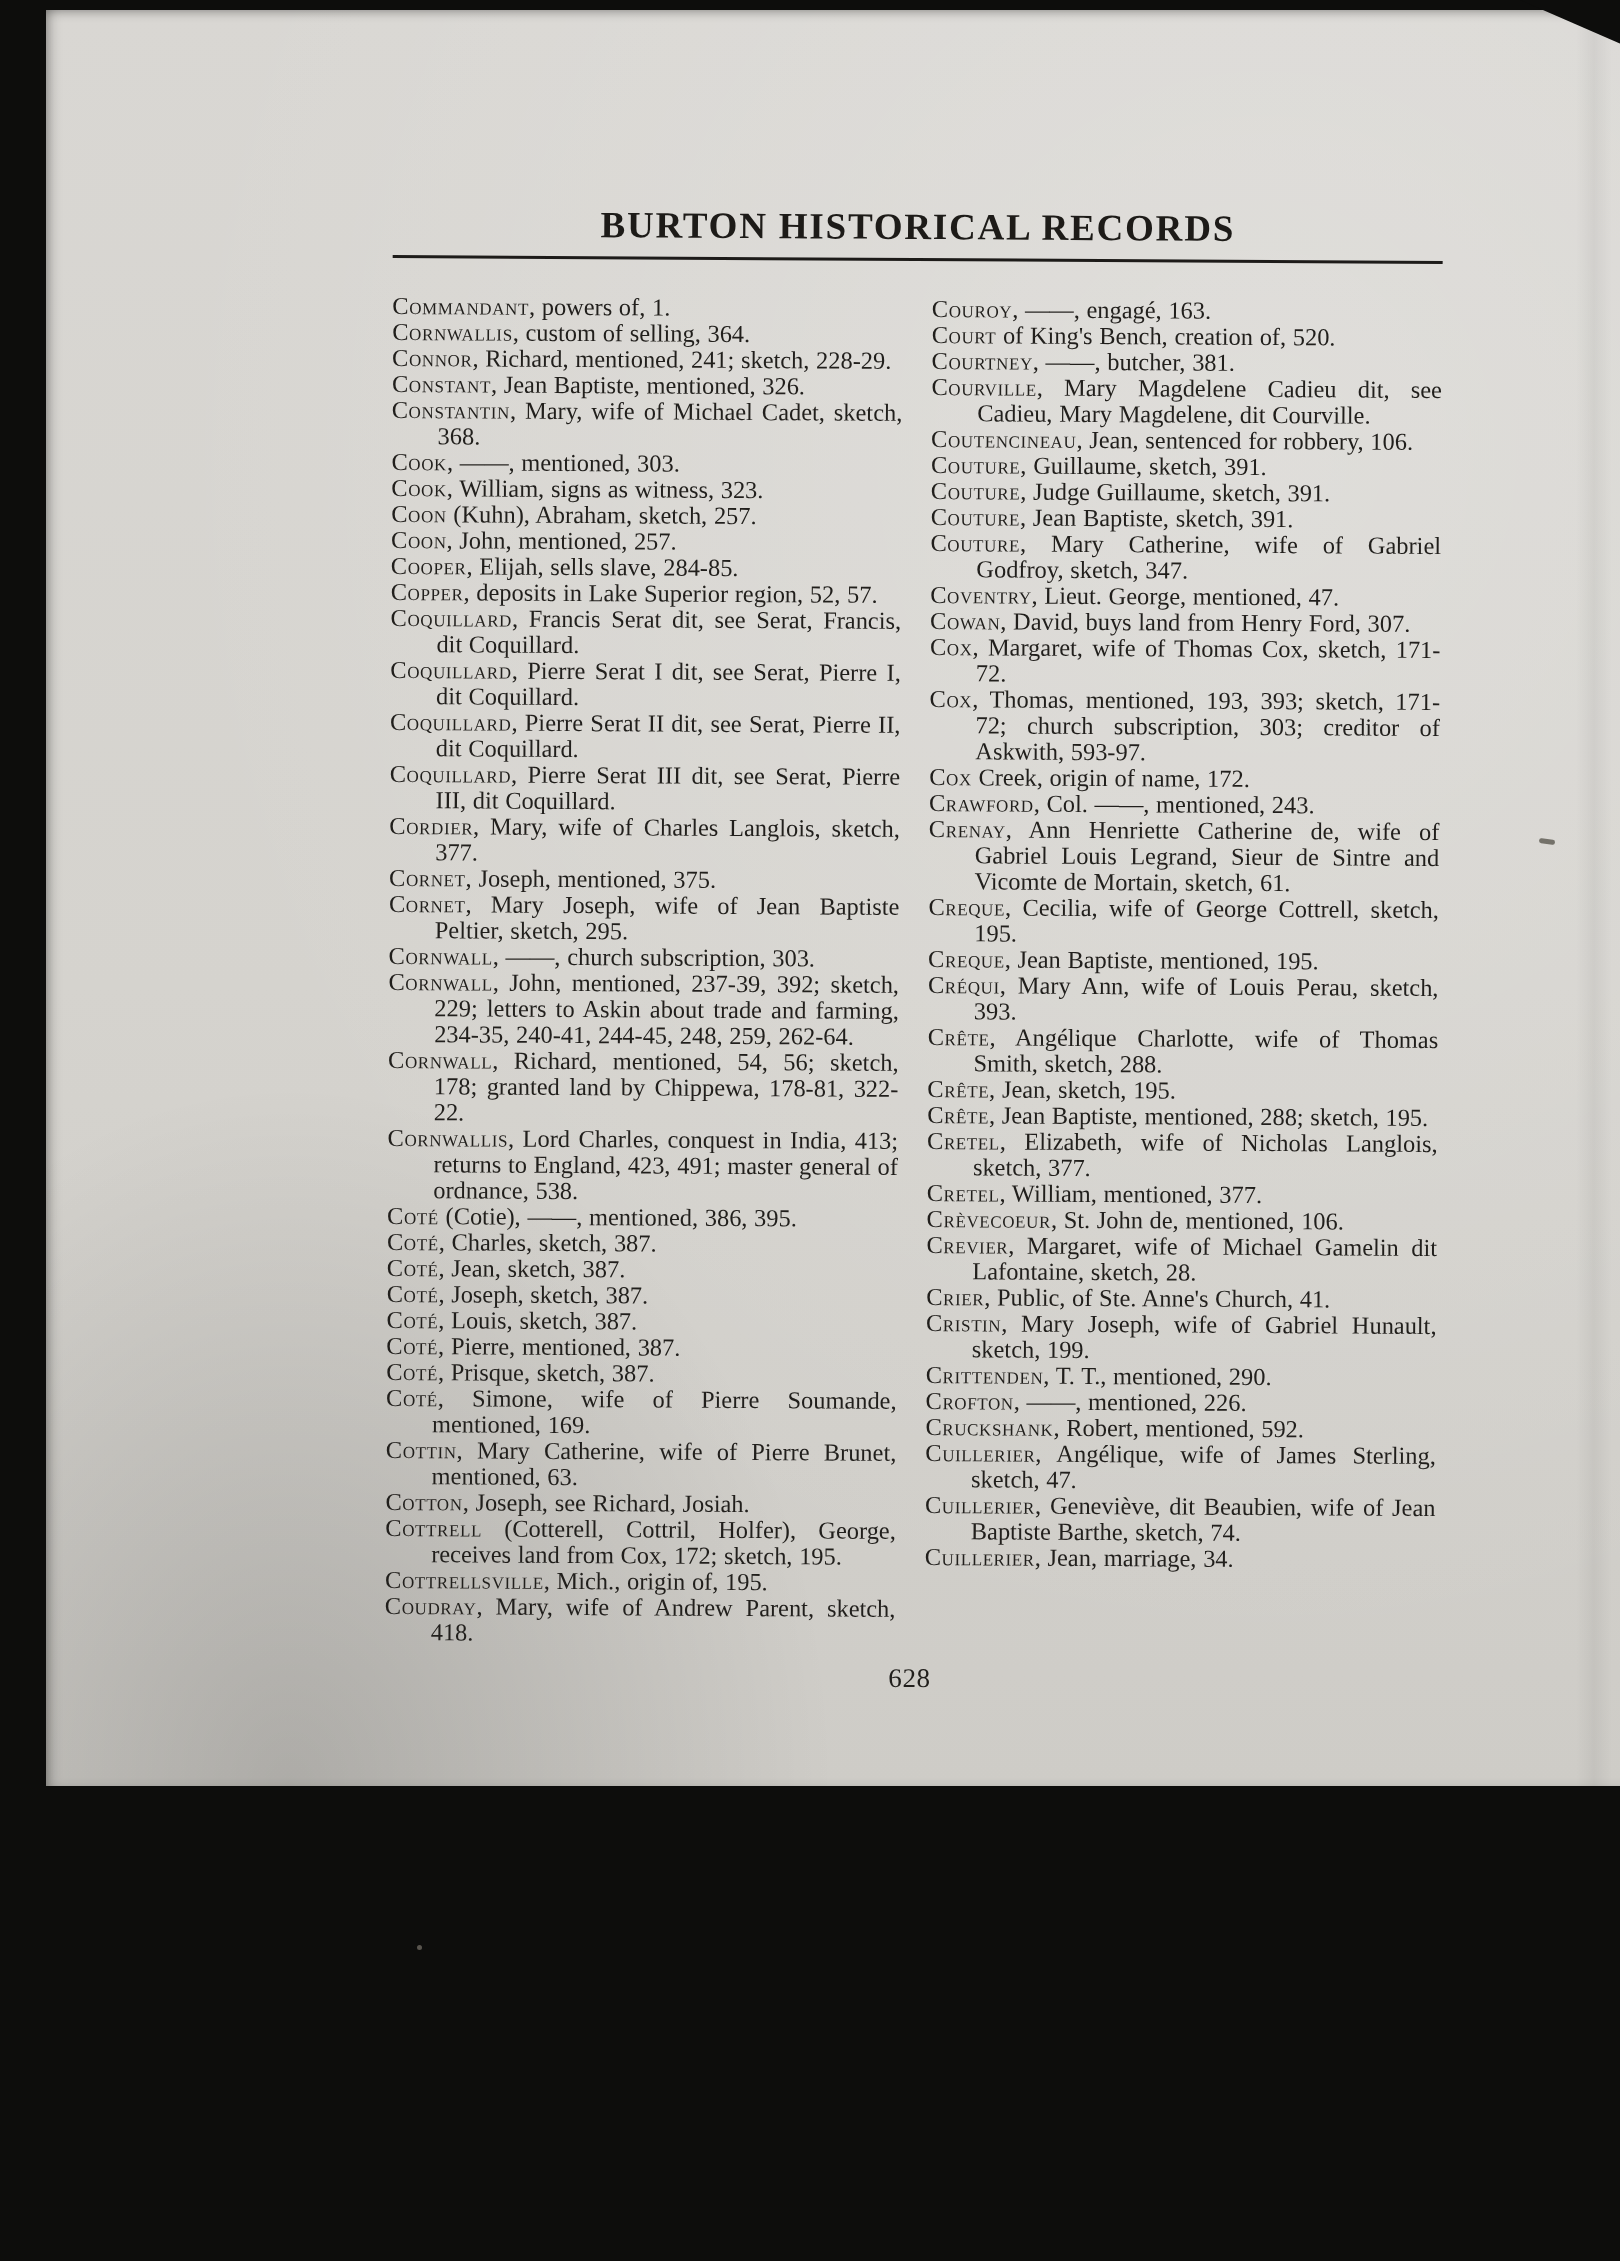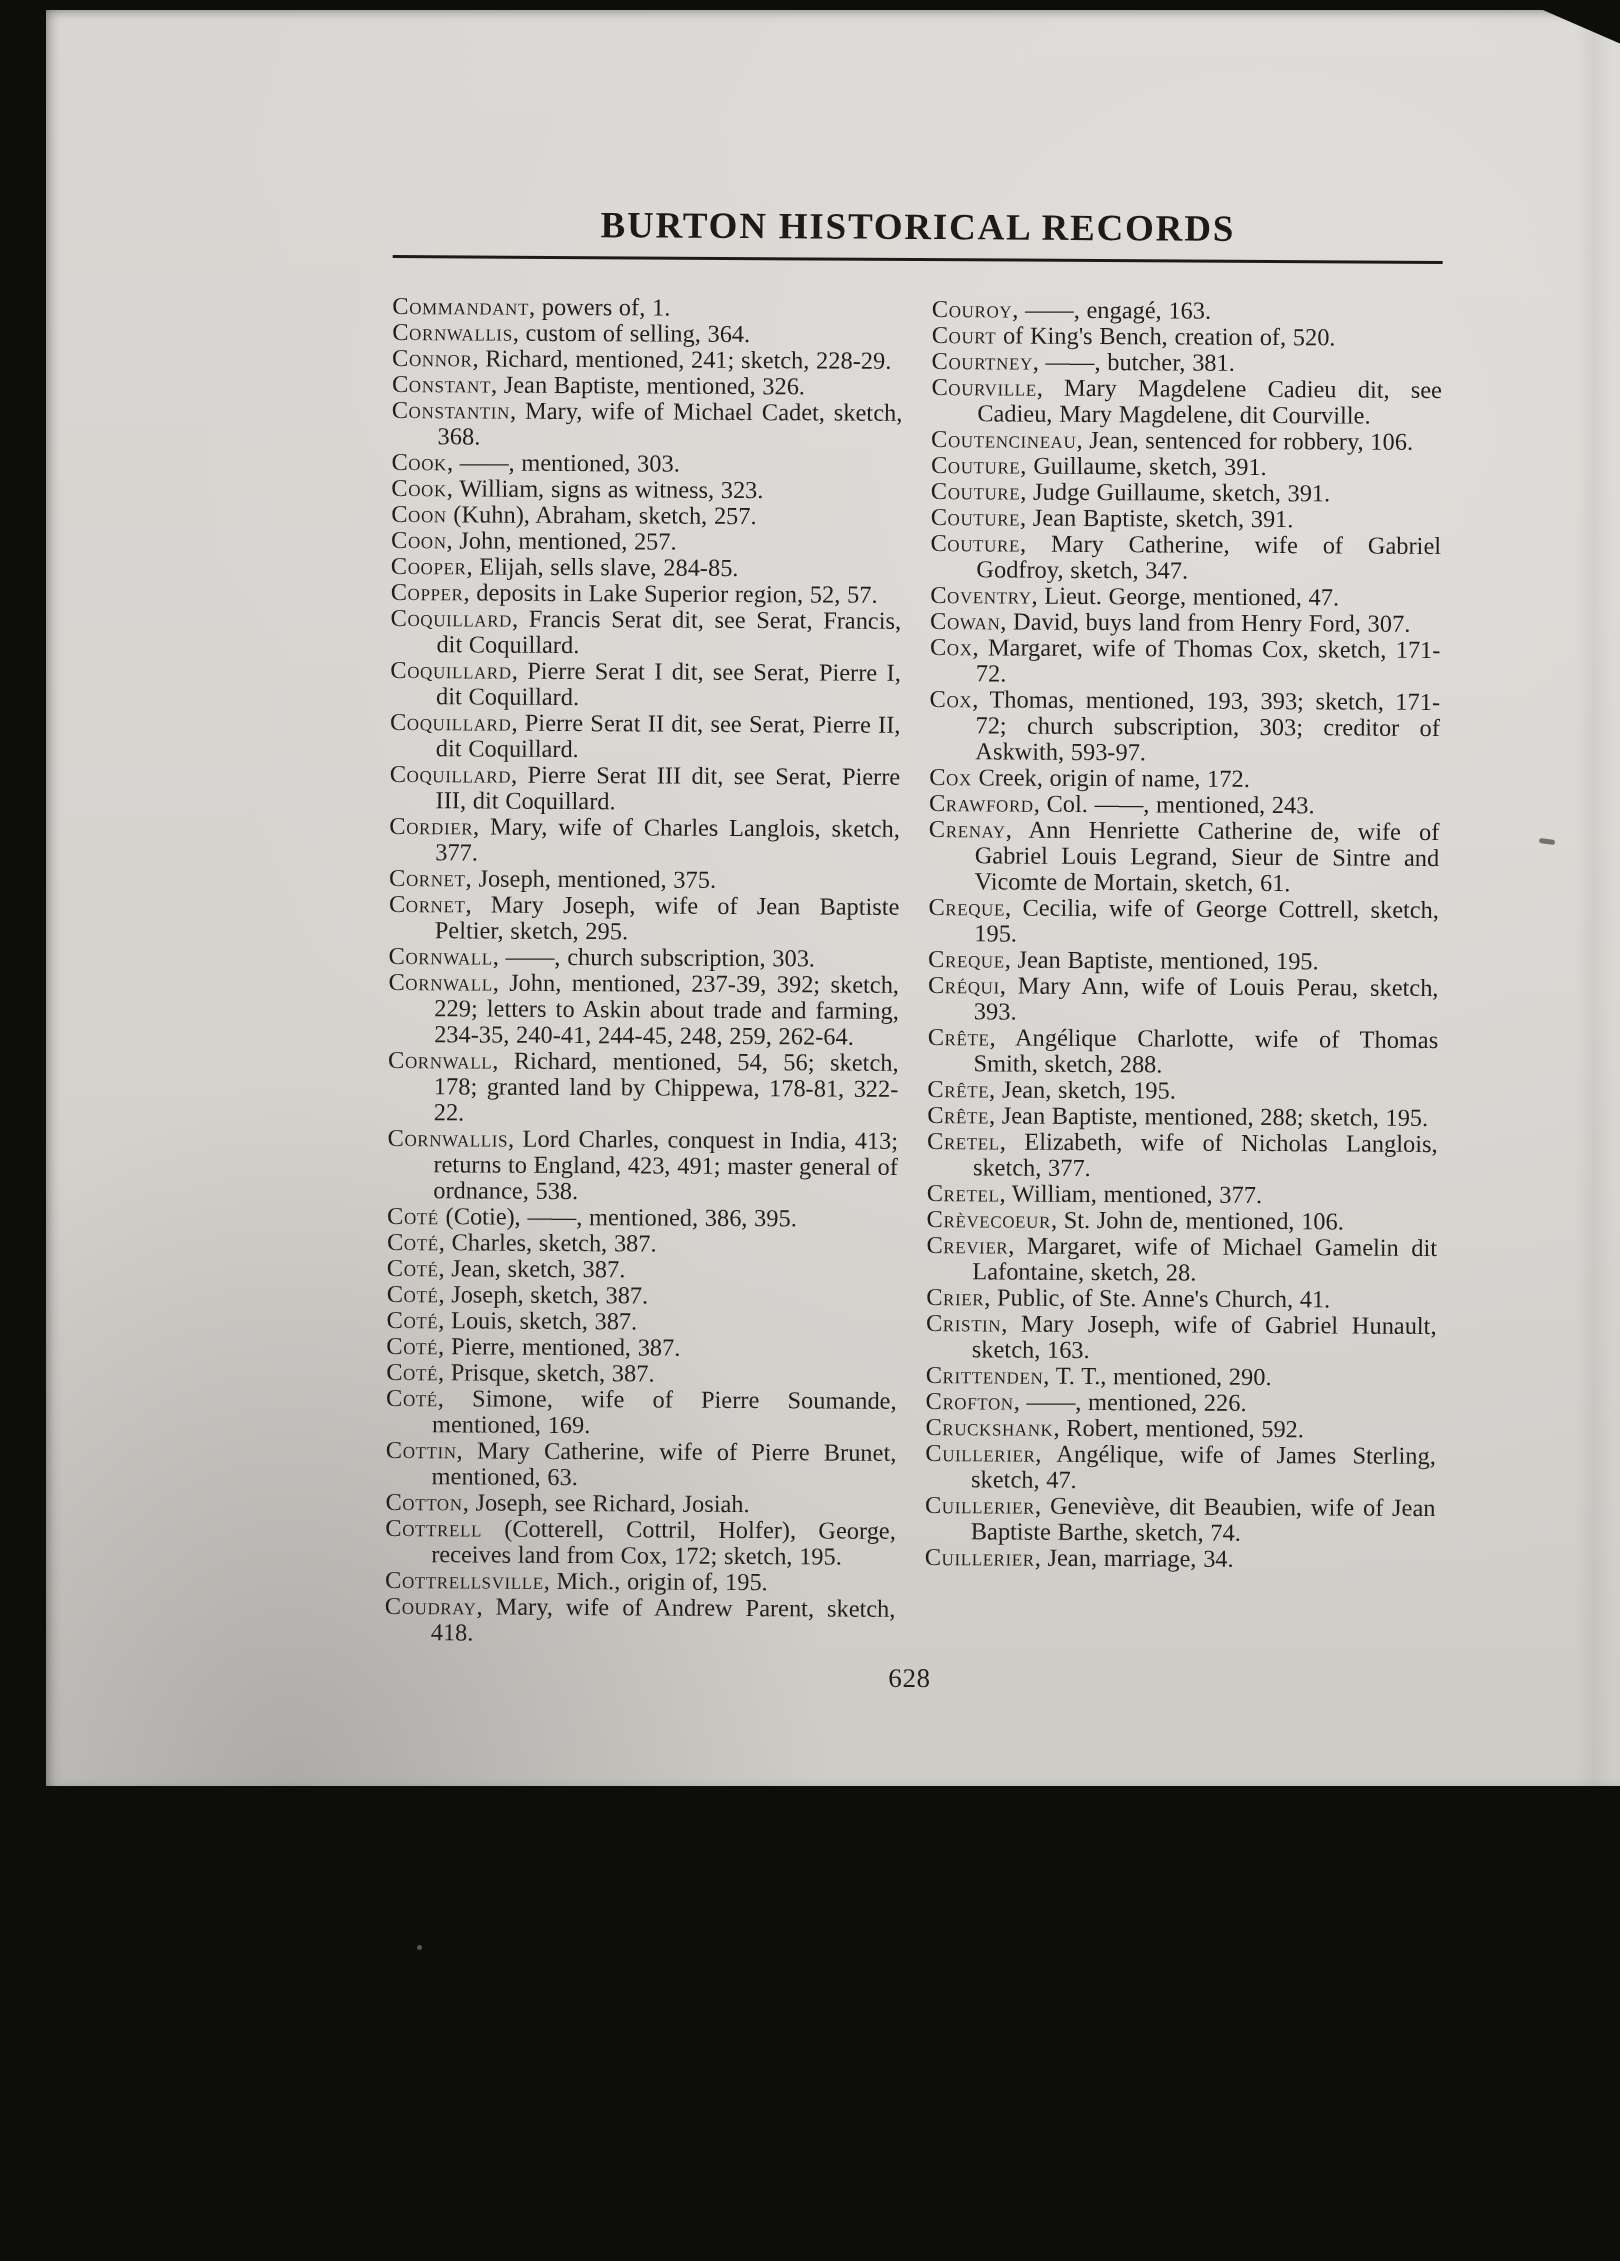--- a/index.html
+++ b/index.html
@@ -160,21 +160,21 @@
           <p class="entry"><span class="sc">Creque</span><span>, Jean Baptiste, mentioned, 195.</span></p>
           <p class="entry"><span class="sc">Créqui</span><span>, Mary Ann, wife of Louis Perau, sketch, 393.</span></p>
           <p class="entry"><span class="sc">Crête</span><span>, Angélique Charlotte, wife of Thomas Smith, sketch, 288.</span></p>
           <p class="entry"><span class="sc">Crête</span><span>, Jean, sketch, 195.</span></p>
           <p class="entry"><span class="sc">Crête</span><span>, Jean Baptiste, mentioned, 288; sketch, 195.</span></p>
           <p class="entry"><span class="sc">Cretel</span><span>, Elizabeth, wife of Nicholas Langlois, sketch, 377.</span></p>
           <p class="entry"><span class="sc">Cretel</span><span>, William, mentioned, 377.</span></p>
           <p class="entry"><span class="sc">Crèvecoeur</span><span>, St. John de, mentioned, 106.</span></p>
           <p class="entry"><span class="sc">Crevier</span><span>, Margaret, wife of Michael Gamelin </span><span class="it">dit</span><span> Lafontaine, sketch, 28.</span></p>
           <p class="entry"><span class="sc">Crier</span><span>, Public, of Ste. Anne's Church, 41.</span></p>
-          <p class="entry"><span class="sc">Cristin</span><span>, Mary Joseph, wife of Gabriel Hunault, sketch, 163.</span></p>
+          <p class="entry"><span class="sc">Cristin</span><span>, Mary Joseph, wife of Gabriel Hunault, sketch, 199.</span></p>
           <p class="entry"><span class="sc">Crittenden</span><span>, T. T., mentioned, 290.</span></p>
           <p class="entry"><span class="sc">Crofton</span><span>, ——, mentioned, 226.</span></p>
           <p class="entry"><span class="sc">Cruckshank</span><span>, Robert, mentioned, 592.</span></p>
           <p class="entry"><span class="sc">Cuillerier</span><span>, Angélique, wife of James Sterling, sketch, 47.</span></p>
           <p class="entry"><span class="sc">Cuillerier</span><span>, Geneviève, </span><span class="it">dit</span><span> Beaubien, wife of Jean Baptiste Barthe, sketch, 74.</span></p>
           <p class="entry"><span class="sc">Cuillerier</span><span>, Jean, marriage, 34.</span></p>
         </div>
     </div>
     <div class="pageno">628</div>
   </div>

